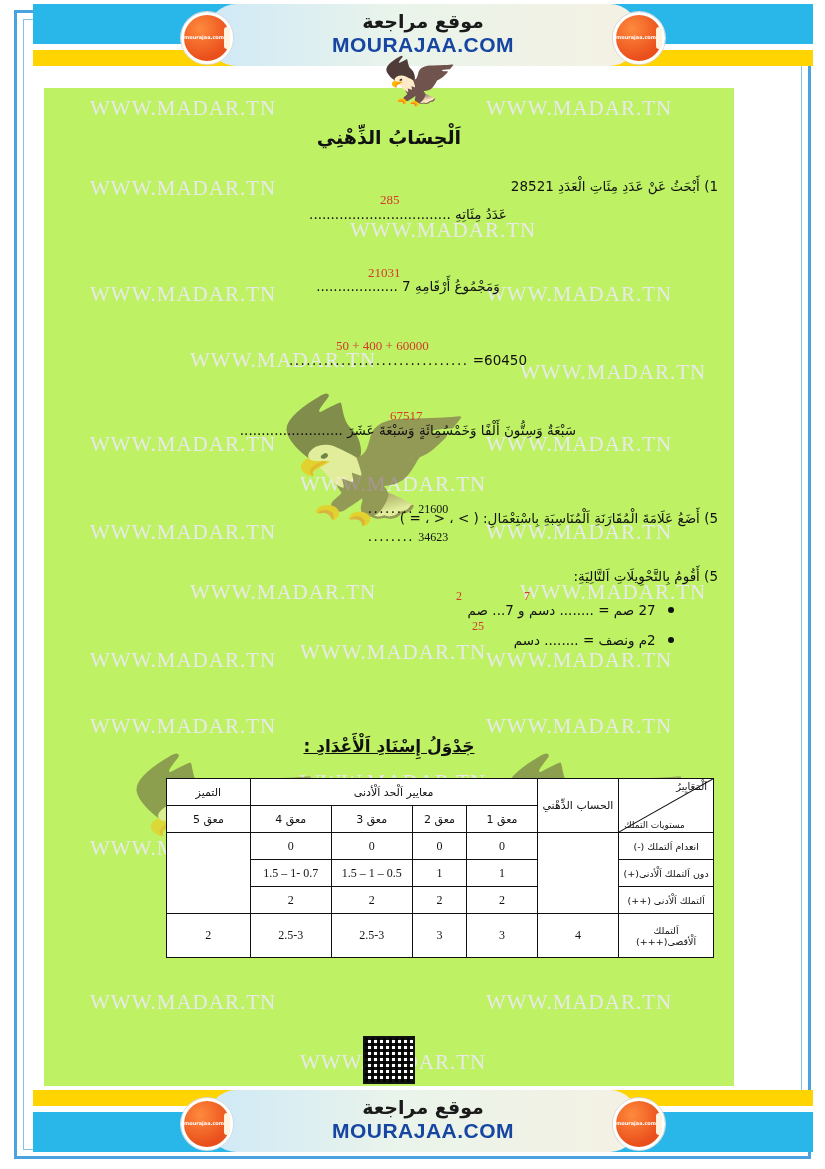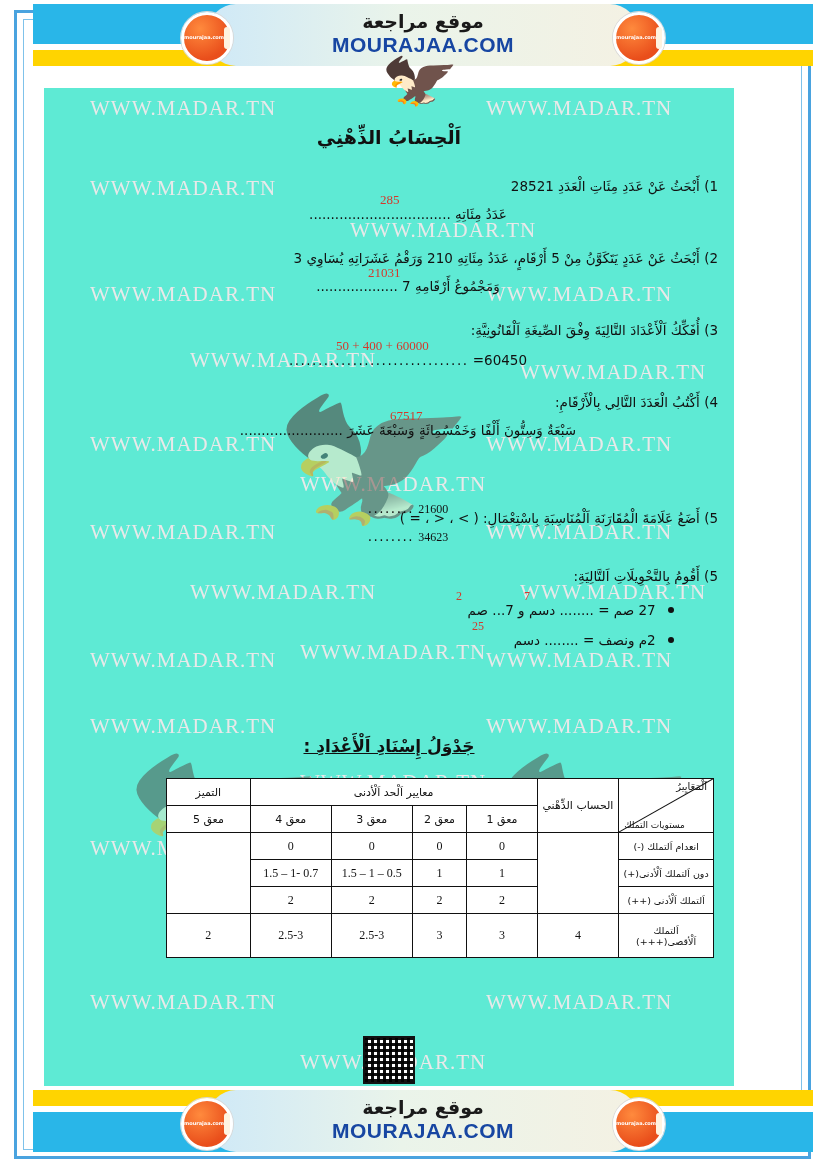--- a/index.html
+++ b/index.html
@@ -125,21 +125,21 @@
   }
   .logo-sub { font-size: 5px; color: #fff; }
 
   
   .sheet {
     position: absolute;
     left: 44px;
     top: 88px;
     width: 690px;
     height: 998px;
-    background: #5eead4;
+    background: #bef264;
     overflow: hidden;
   }
   .sheet-border-left {
     position: absolute;
     left: 44px;
     top: 88px;
     width: 2px;
     height: 998px;
     background: #111;
   }
@@ -406,35 +406,32 @@
 
     <div class="doc-title">اَلْحِسَابُ الذِّهْنِي</div>
 
     <div class="q" style="top:88px;">1) أَبْحَثُ عَنْ عَدَدِ مِئَاتِ الْعَدَدِ 28521</div>
     <div class="ans-line" style="top:118px;">
       <span>عَدَدُ مِئَاتِهِ</span>
       <span class="dots">.................................</span>
       <span class="ansred" style="position:absolute; left:282px; top:-14px;">285</span>
     </div>
 
-    <div class="q" style="top:160px;">2) أَبْحَثُ عَنْ عَدَدٍ يَتَكَوَّنُ مِنْ 5 أَرْقَامٍ، عَدَدُ مِئَاتِهِ 210 وَرَقْمُ عَشَرَاتِهِ يُسَاوِي 3</div>
     <div class="ans-line" style="top:190px;">
       <span>وَمَجْمُوعُ أَرْقَامِهِ 7</span>
       <span class="dots">...................</span>
       <span class="ansred" style="position:absolute; left:270px; top:-13px;text-align:center;">21031</span>
     </div>
 
-    <div class="q" style="top:232px;">3) أُفَكِّكُ اَلْأَعْدَادَ التَّالِيَةَ وِفْقَ الصِّيغَةِ اَلْقَانُونِيَّةِ:</div>
     <div class="ans-line" style="top:264px;">
       <span>60450=</span>
       <span class="dots">...............................</span>
       <span class="ansred" style="position:absolute; left:238px; top:-14px;">60000 + 400 + 50</span>
     </div>
 
-    <div class="q" style="top:304px;">4) أَكْتُبُ الْعَدَدَ التَّالِي بِالْأَرْقَامِ:</div>
     <div class="ans-line" style="top:334px;">
       <span>سَبْعَةٌ وَسِتُّونَ أَلْفًا وَخَمْسُمِائَةٍ وَسَبْعَةَ عَشَرَ</span>
       <span class="dots">........................</span>
       <span class="ansred" style="position:absolute; left:292px; top:-14px;">67517</span>
     </div>
 
     <div class="q" style="top:376px;margin-top:44px;">5) أَضَعُ عَلَامَةَ الْمُقَارَنَةِ اَلْمُنَاسِبَةِ بِاسْتِعْمَالِ: ( &gt; ، &lt; ، = )</div>
     <div class="ans-line" style="top:412px;">
       <span class="num-cell">21600</span>
       <span class="dots">........</span>

